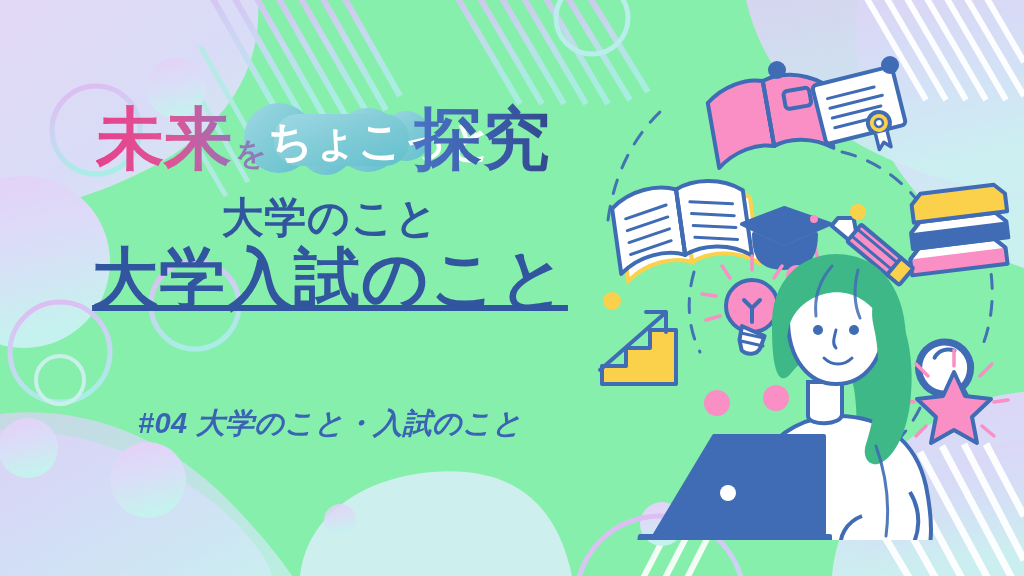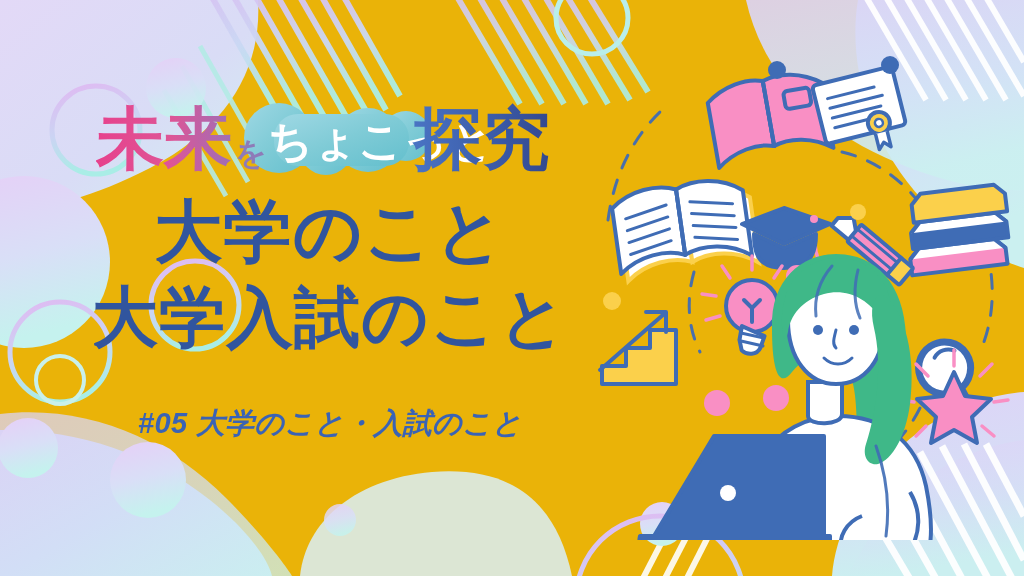--- a/index.html
+++ b/index.html
@@ -2,43 +2,43 @@
 <html><head>
 <meta charset="utf-8">
 <title>banner</title>
 <style>
   html,body{margin:0;padding:0;background:#fff;}
   *{box-sizing:border-box;}
   #stage{
     position:relative;
     width:1024px;height:576px;
     overflow:hidden;
-    background:#eab308;
+    background:#86efac;
     font-family:"Liberation Sans","DejaVu Sans",sans-serif;
   }
   .layer{position:absolute;inset:0;}
   .abs{position:absolute;}
 
   
   #logo-wrap{
     position:absolute;left:96px;top:96px;width:470px;height:86px;
   }
   #title-wrap{
     position:absolute;left:60px;top:196px;width:540px;
     text-align:center;
   }
   .title-line{
     color:#31559E;
     font-weight:bold;
     letter-spacing:.02em;
     line-height:1.04;
     white-space:nowrap;
   }
-  #title-line-1{font-size:68px;}
-  #title-line-2{font-size:66px;margin-top:16px;}
+  #title-line-1{font-size:42px;}
+  #title-line-2{font-size:66px;margin-top:4px;text-decoration:underline;}
 
   #sub-wrap{
     position:absolute;left:60px;top:404px;width:540px;text-align:center;
   }
   #sub-line-1{
     color:#3A63B5;font-size:29px;font-weight:bold;font-style:italic;
     letter-spacing:.01em;white-space:nowrap;
   }
   #sub-line-2{
     color:#3A63B5;font-size:37px;font-weight:bold;font-style:italic;
@@ -216,21 +216,21 @@
     </svg>
     <span class="hidden-text">未来をちょこっと探究</span>
   </div>
 
   <div id="title-wrap">
     <div id="title-line-1" class="title-line">大学のこと</div>
     <div id="title-line-2" class="title-line">大学入試のこと</div>
   </div>
 
   <div id="sub-wrap">
-    <div id="sub-line-1">#05 大学のこと・入試のこと</div>
+    <div id="sub-line-1">#04 大学のこと・入試のこと</div>
   </div>
 
   <svg class="abs" style="left:590px;top:40px;" width="434" height="500" viewBox="0 0 434 500">
     <defs>
       <style>
         .ln{fill:none;stroke:#3F6CB5;stroke-width:4;stroke-linecap:round;stroke-linejoin:round;}
         .ln3{fill:none;stroke:#3F6CB5;stroke-width:3;stroke-linecap:round;stroke-linejoin:round;}
         .lnp{fill:none;stroke:#F98FC4;stroke-width:3.5;stroke-linecap:round;}
         .fillpink{fill:#F98FC4;stroke:#3F6CB5;stroke-width:4;stroke-linejoin:round;}
         .fillyellow{fill:#FBD04B;stroke:#3F6CB5;stroke-width:4;stroke-linejoin:round;}

